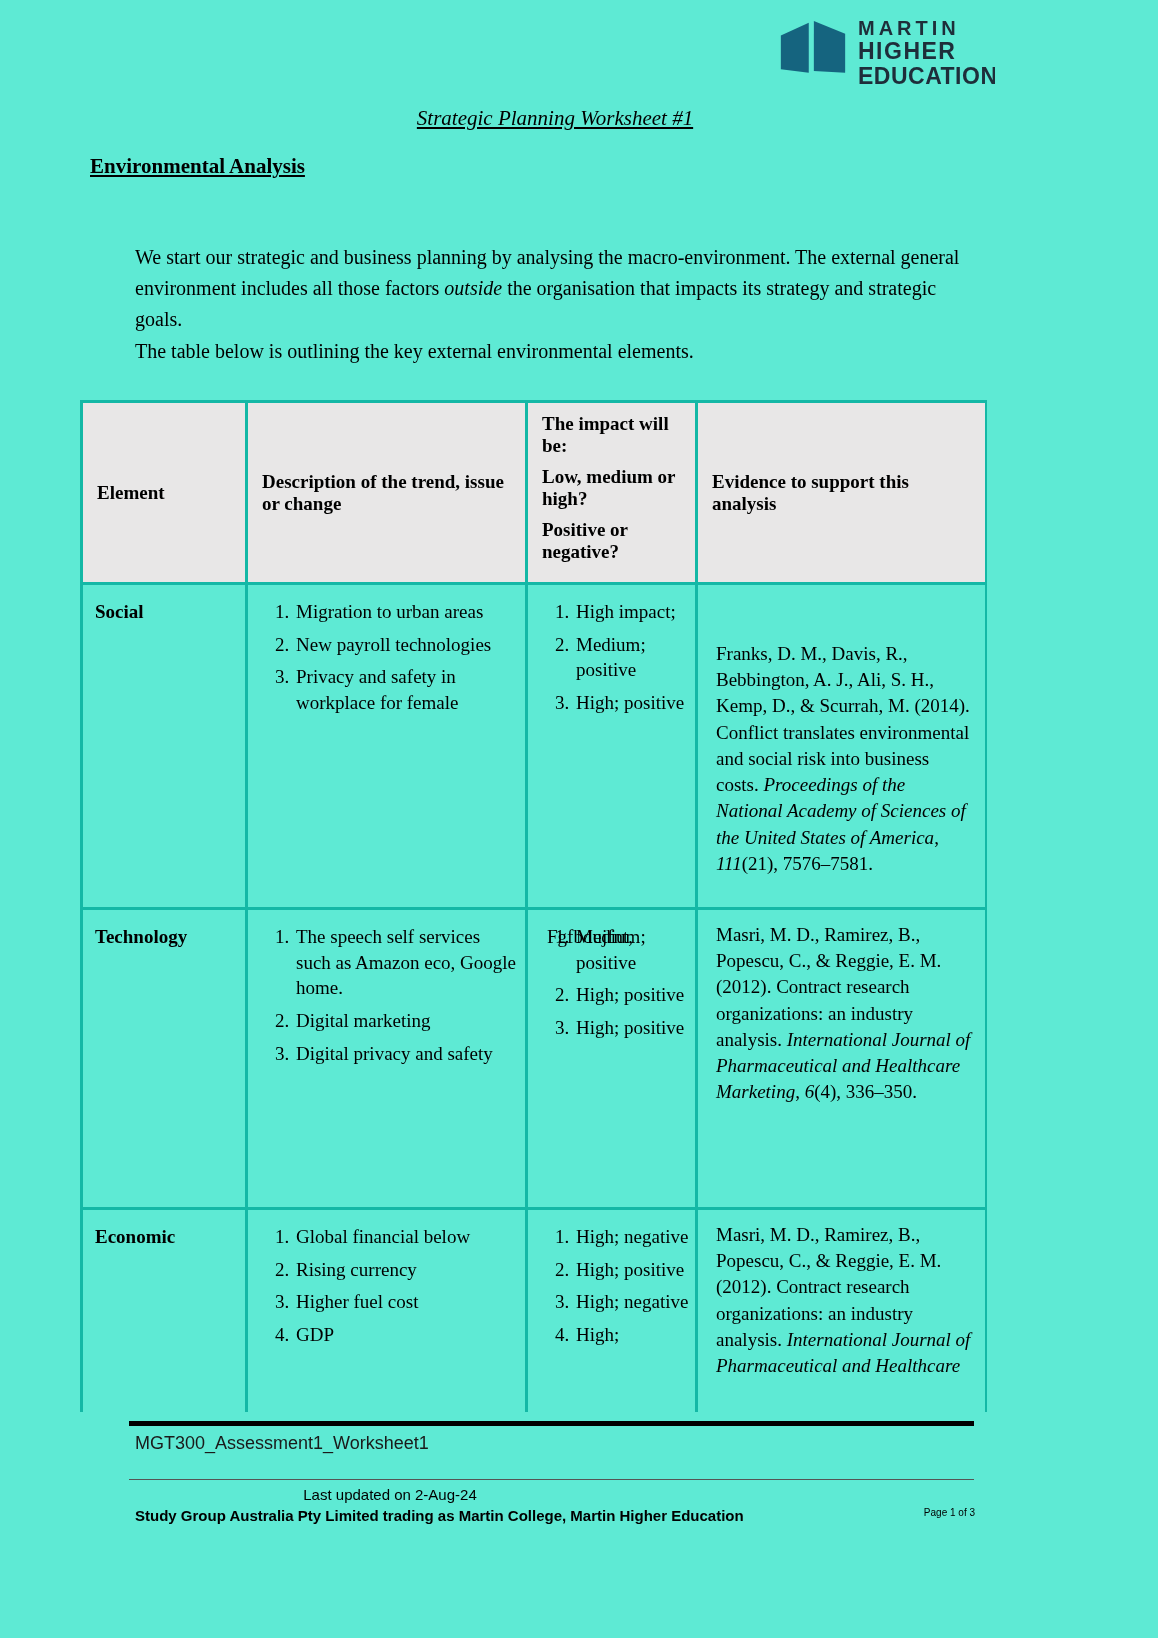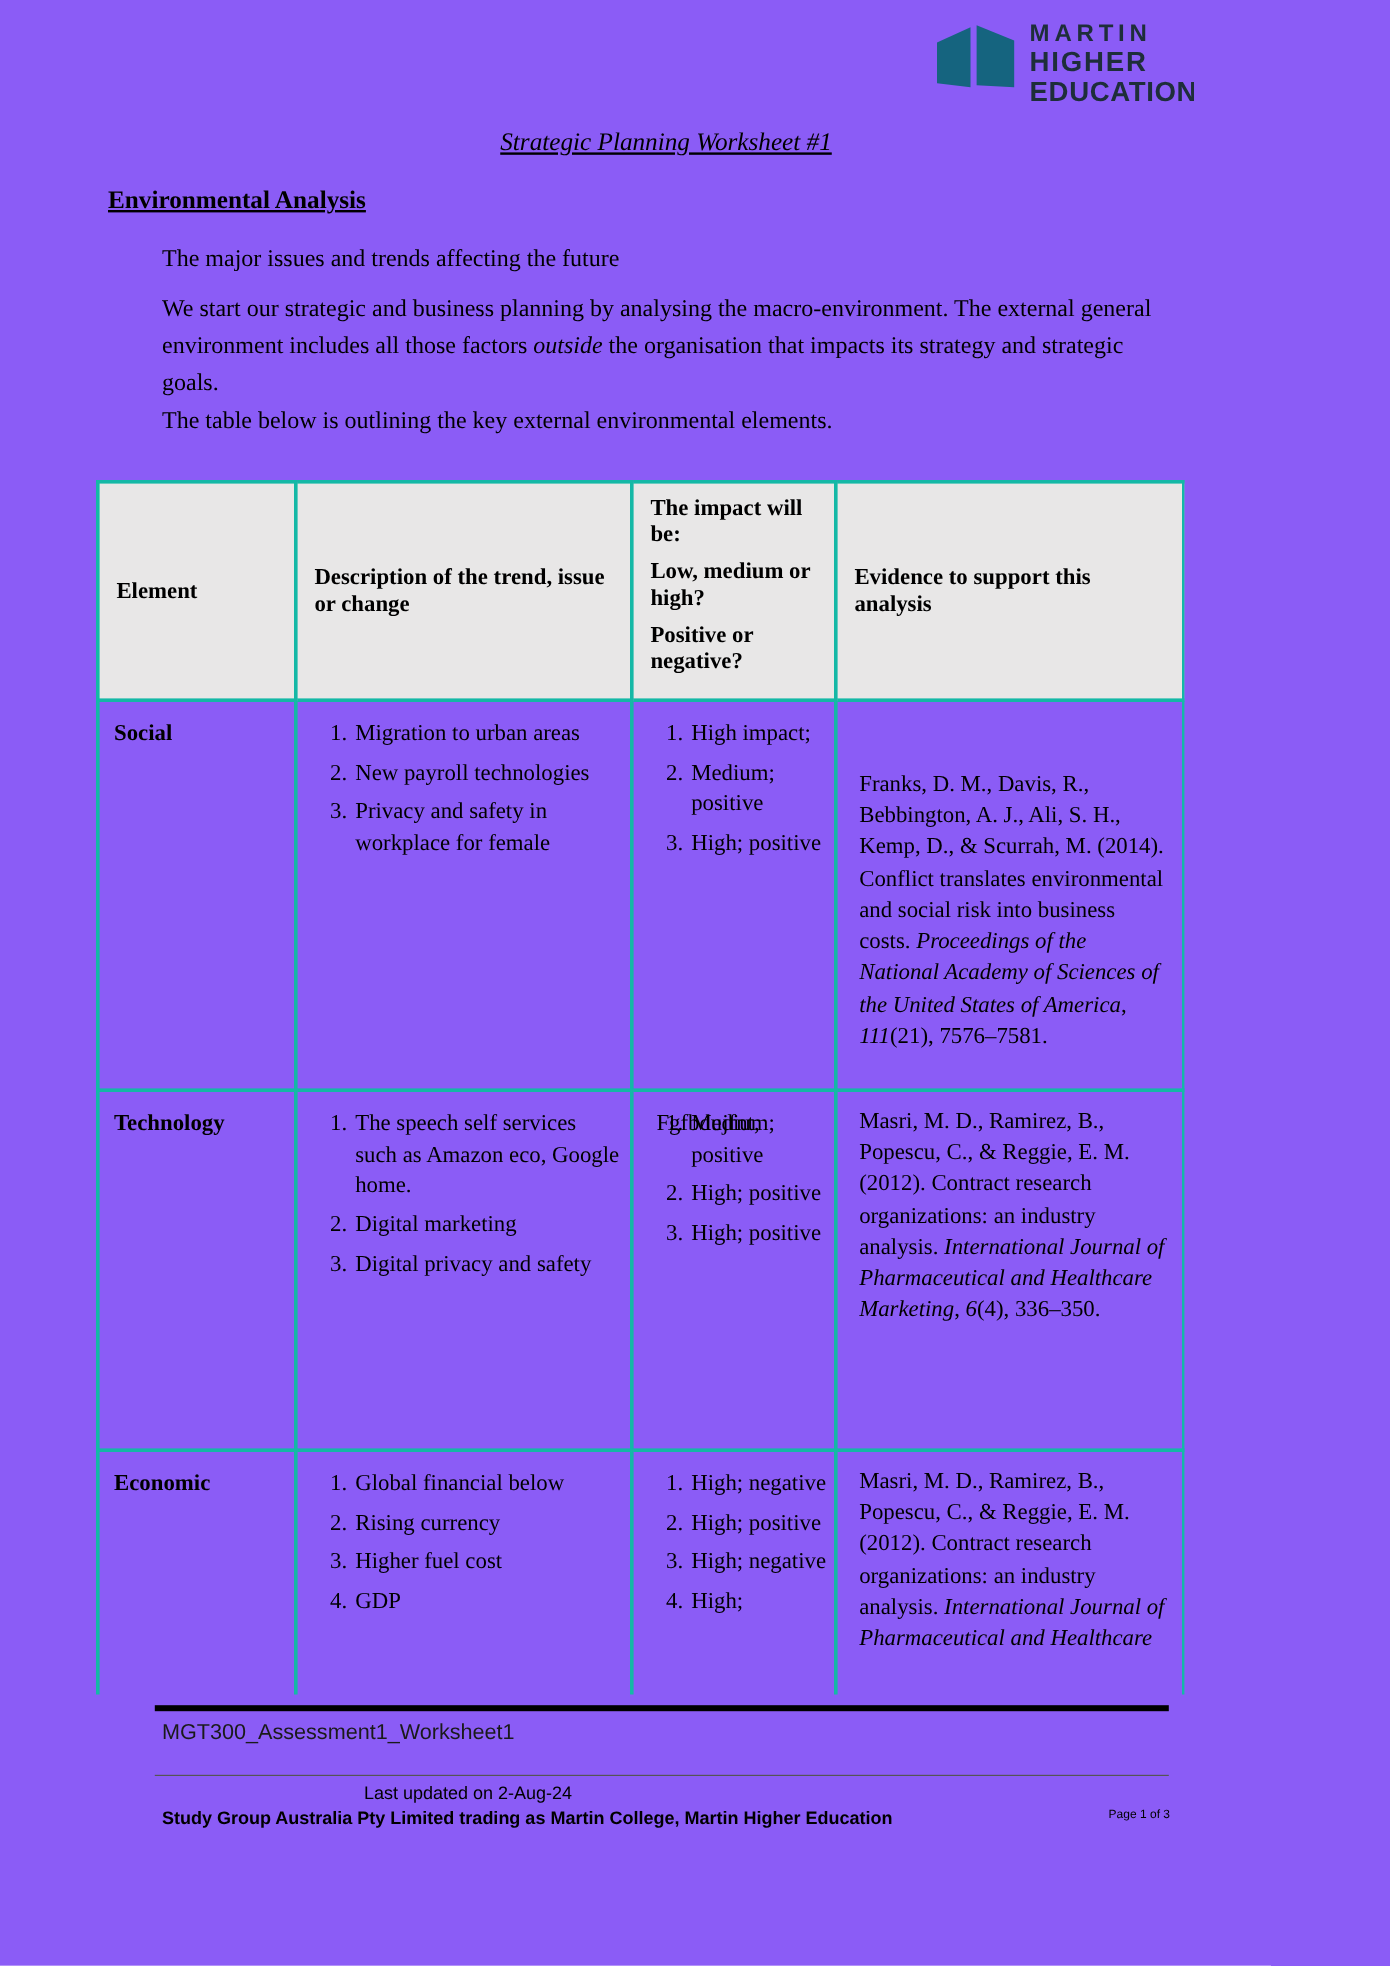--- a/index.html
+++ b/index.html
@@ -3,21 +3,21 @@
 <meta charset="utf-8">
 <style>
   * { margin: 0; padding: 0; box-sizing: border-box; }
   html, body { background: #ffffff; }
   body {
     width: 1158px; height: 1638px;
     position: relative; overflow: hidden;
     font-family: "Liberation Serif", serif;
     color: #000;
   }
-  .page { position: absolute; inset: 0; background: #8b5cf6; }
+  .page { position: absolute; inset: 0; background: #5eead4; }
 
   
   .logo { position: absolute; left: 780px; top: 16px; width: 215px; height: 74px;
           display: flex; gap: 12px; overflow: hidden; }
   .logo-icon { flex: 0 0 auto; }
   .logo-text { font-family: "Liberation Sans", sans-serif; color: #1e2e3a; line-height: 1.0; }
   .logo-line1 { font-size: 20px; font-weight: 600; letter-spacing: 4px; margin-top: 2px; }
   .logo-line2 { font-size: 23px; font-weight: 800; letter-spacing: 1.5px; margin-top: 2px; }
   .logo-line3 { font-size: 23px; font-weight: 800; letter-spacing: 0.5px; margin-top: 2px; }
 
@@ -85,21 +85,20 @@
     </div>
   </div>
 
   <div class="doc-title">
     <span>Strategic Planning Worksheet #1</span>
   </div>
   <div class="doc-subtitle">
     <span>Environmental Analysis</span>
   </div>
 
-  <p class="intro intro-1">The major issues and trends affecting the future</p>
   <p class="intro intro-2"><span>We start our strategic and business planning by analysing the macro-environment. The external general environment includes all those factors </span><i>outside</i><span> the organisation that impacts its strategy and strategic goals.</span></p>
   <p class="intro intro-3">The table below is outlining the key external environmental elements.</p>
 
   <div class="table-wrap">
     <table>
       <colgroup>
         <col style="width:165px">
           <col style="width:280px">
           <col style="width:170px">
           <col style="width:290px">

